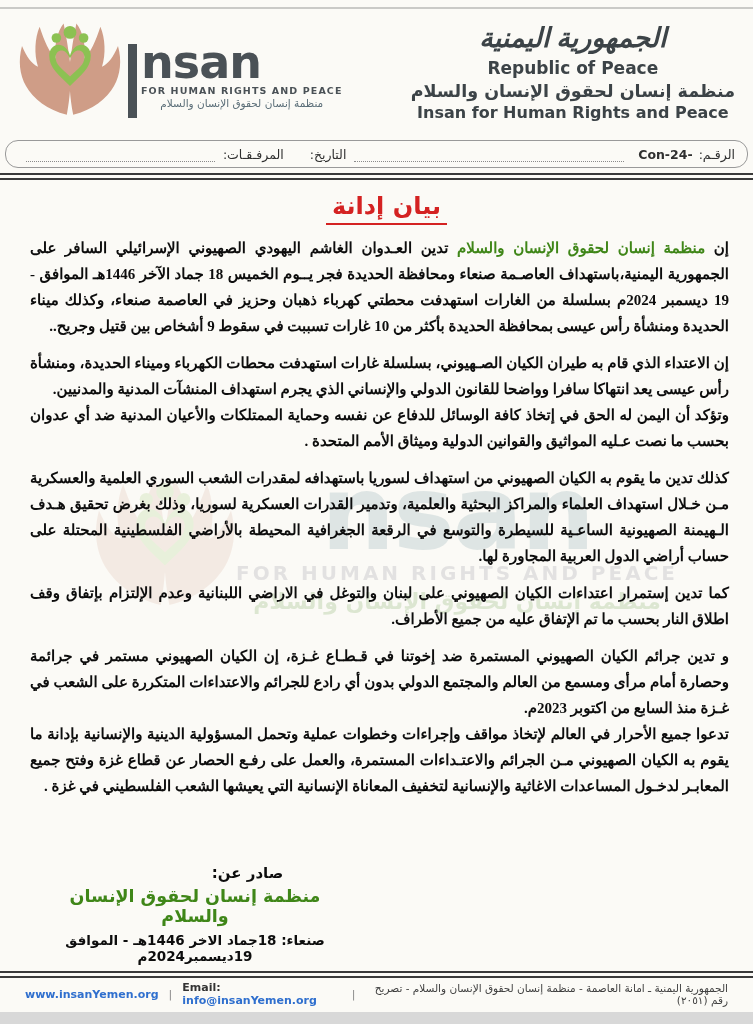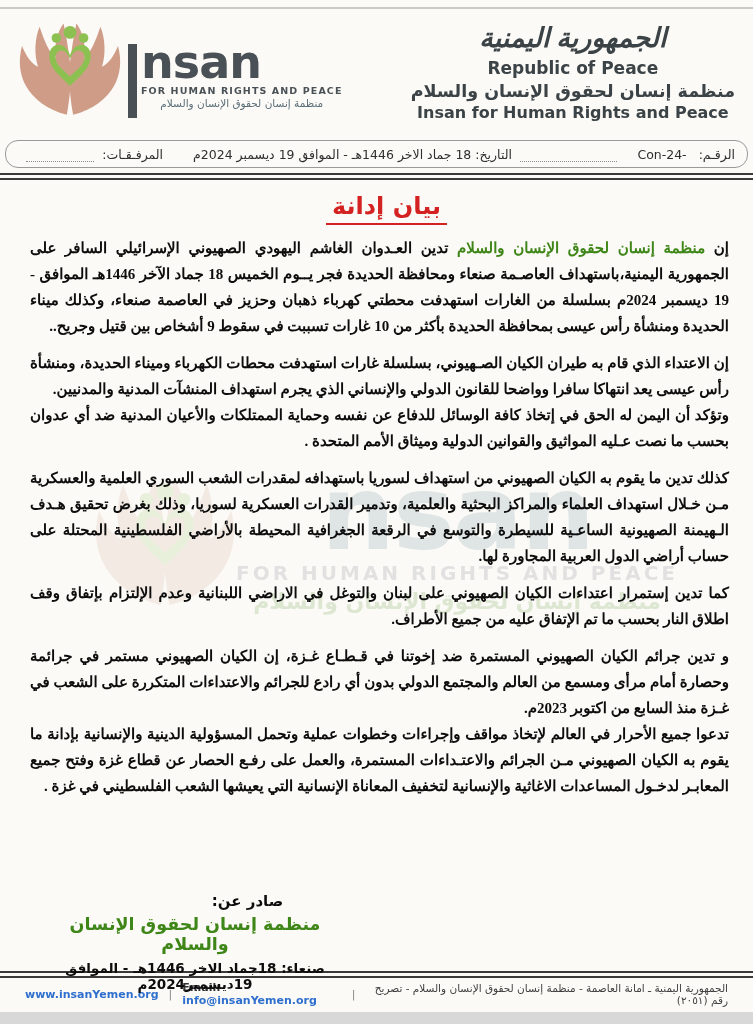--- a/index.html
+++ b/index.html
@@ -25,21 +25,21 @@
   .country-en{font-size:17px;font-weight:bold;margin-top:4px;}
   .org-ar{font-size:17.5px;font-weight:bold;direction:rtl;margin-top:3px;}
   .org-en{font-size:16px;font-weight:bold;margin-top:2px;}
 
   
   .ref-bar{
     direction:rtl;display:flex;align-items:center;margin:6px 5px 0 5px;height:26px;
     border:1px solid #999;border-radius:13px;padding:0 12px;font-size:12.5px;color:#2f2f2f;
   }
   .ref-label{white-space:nowrap;}
-  .ref-value{white-space:nowrap;margin:0 12px;font-weight:normal;text-align:center;}
+  .ref-value{white-space:nowrap;margin:0 6px;font-weight:bold;text-align:center;}
   .ref-value-ar{white-space:nowrap;margin:0 4px;}
   .dots{border-bottom:1.5px dotted #8a8a8a;height:55%;margin:0 8px;}
   .f2{flex:2;} .f1{flex:1.4;}
   .ref-gap{width:26px;}
 
   .dbl-line{height:3px;border-top:2px solid #3a3a3a;border-bottom:2px solid #3a3a3a;margin:5px 0 0 0;}
   .dbl-line.bottom{position:absolute;bottom:34px;left:0;right:0;margin:0;}
 
   
   .title-wrap{text-align:center;margin-top:12px;margin-left:20px;}
@@ -60,21 +60,21 @@
   .body{
     position:relative;z-index:1;direction:rtl;text-align:justify;
     padding:10px 24px 0 30px;font-size:15px;line-height:26px;font-weight:bold;color:#0d0d0d;font-family:Liberation Serif, serif;
   }
   .body p{margin:0;}
   .body p.gap-after{margin-bottom:11px;}
   .green{color:#3f8618;}
 
   
   .signature{position:relative;z-index:1;direction:rtl;width:310px;margin:4px 0 0 0;
-    position:absolute;left:40px;top:888px;text-align:center;color:#0d0d0d;}
+    position:absolute;left:40px;top:860px;text-align:center;color:#0d0d0d;}
   .sig-issued{font-size:15px;font-weight:bold;padding-left:105px;}
   .sig-org{font-size:17.5px;font-weight:bold;margin-top:4px;}
   .sig-date{font-size:13.5px;font-weight:bold;margin-top:6px;}
 
   
   .footer{
     position:absolute;bottom:5px;left:0;right:0;display:flex;align-items:center;
     padding:0 25px;font-size:11px;color:#444;
   }
   .link{color:#2f6fce;font-weight:bold;cursor:pointer;}
@@ -123,21 +123,20 @@
       <div class="org-ar">منظمة إنسان لحقوق الإنسان والسلام</div>
       <div class="org-en">Insan for Human Rights and Peace</div>
     </div>
   </header>
 
   <div class="ref-bar">
     <span class="ref-label">الرقـم:</span>
     <span class="ref-value" dir="ltr">Con-24-</span>
     <span class="dots f2"></span>
     <span class="ref-label">التاريخ:</span>
-    <span class="ref-value-ar">18 جماد الاخر 1446هـ - الموافق 19 ديسمبر 2024م</span>
     <span class="ref-gap"></span>
     <span class="ref-label">المرفـقـات:</span>
     <span class="dots f1"></span>
   </div>
 
   <div class="dbl-line"></div>
 
   <div class="title-wrap">
     <span class="doc-title">بيان إدانة</span>
   </div>

